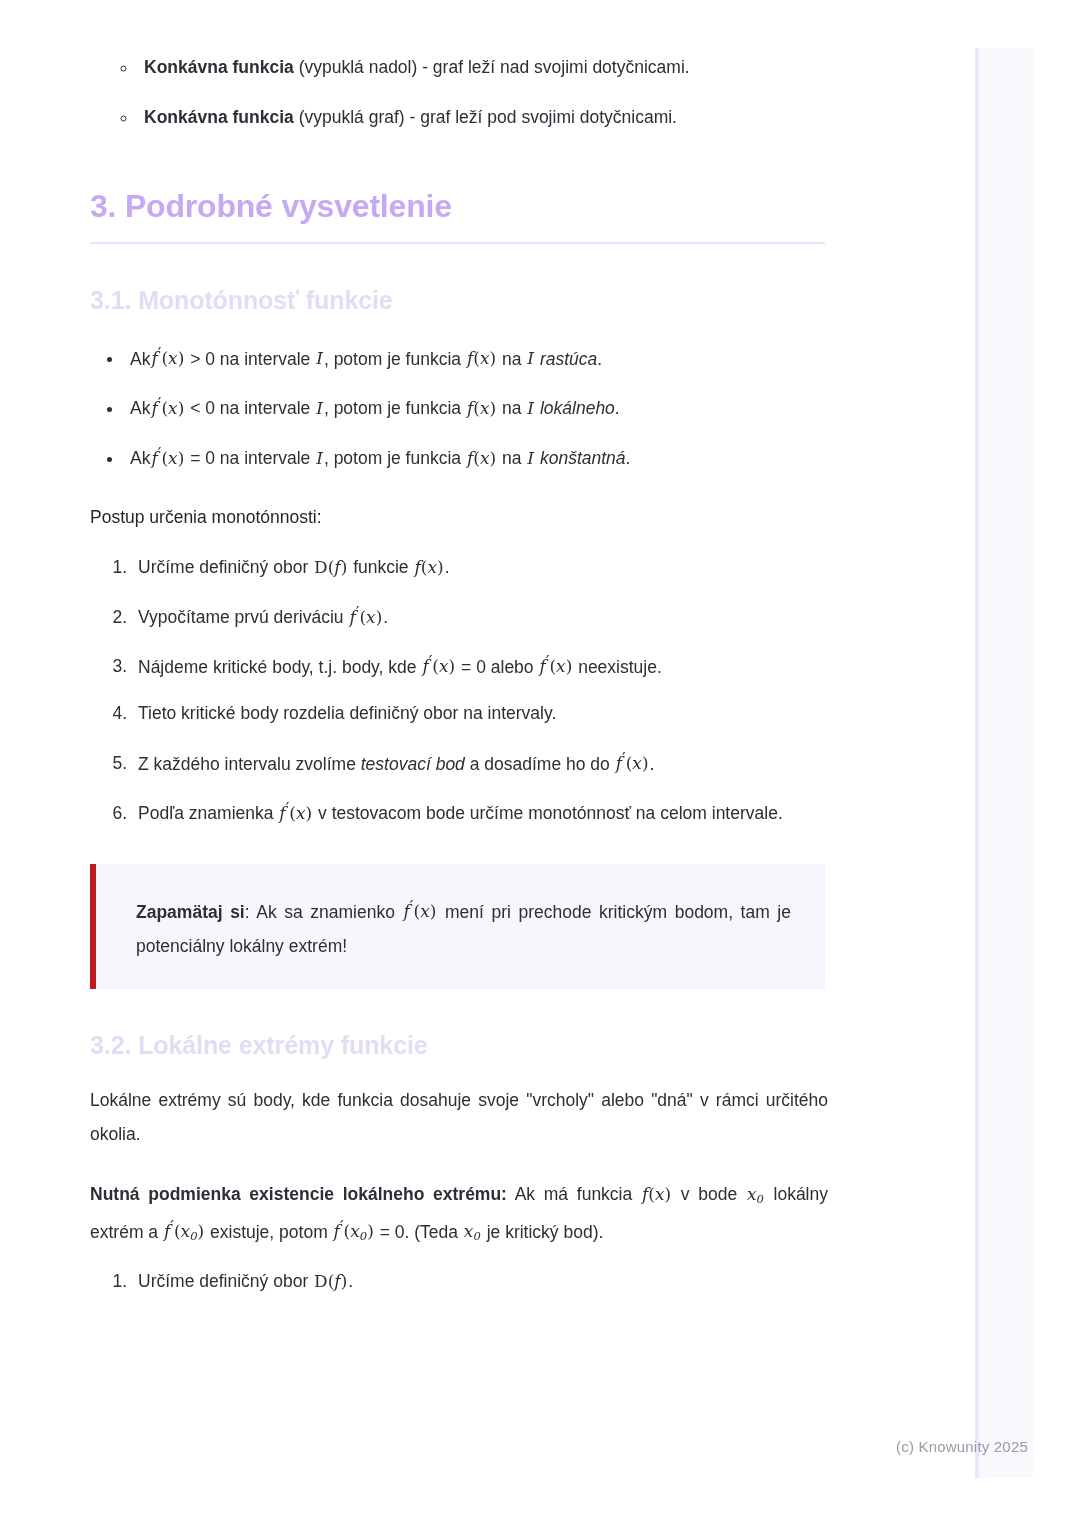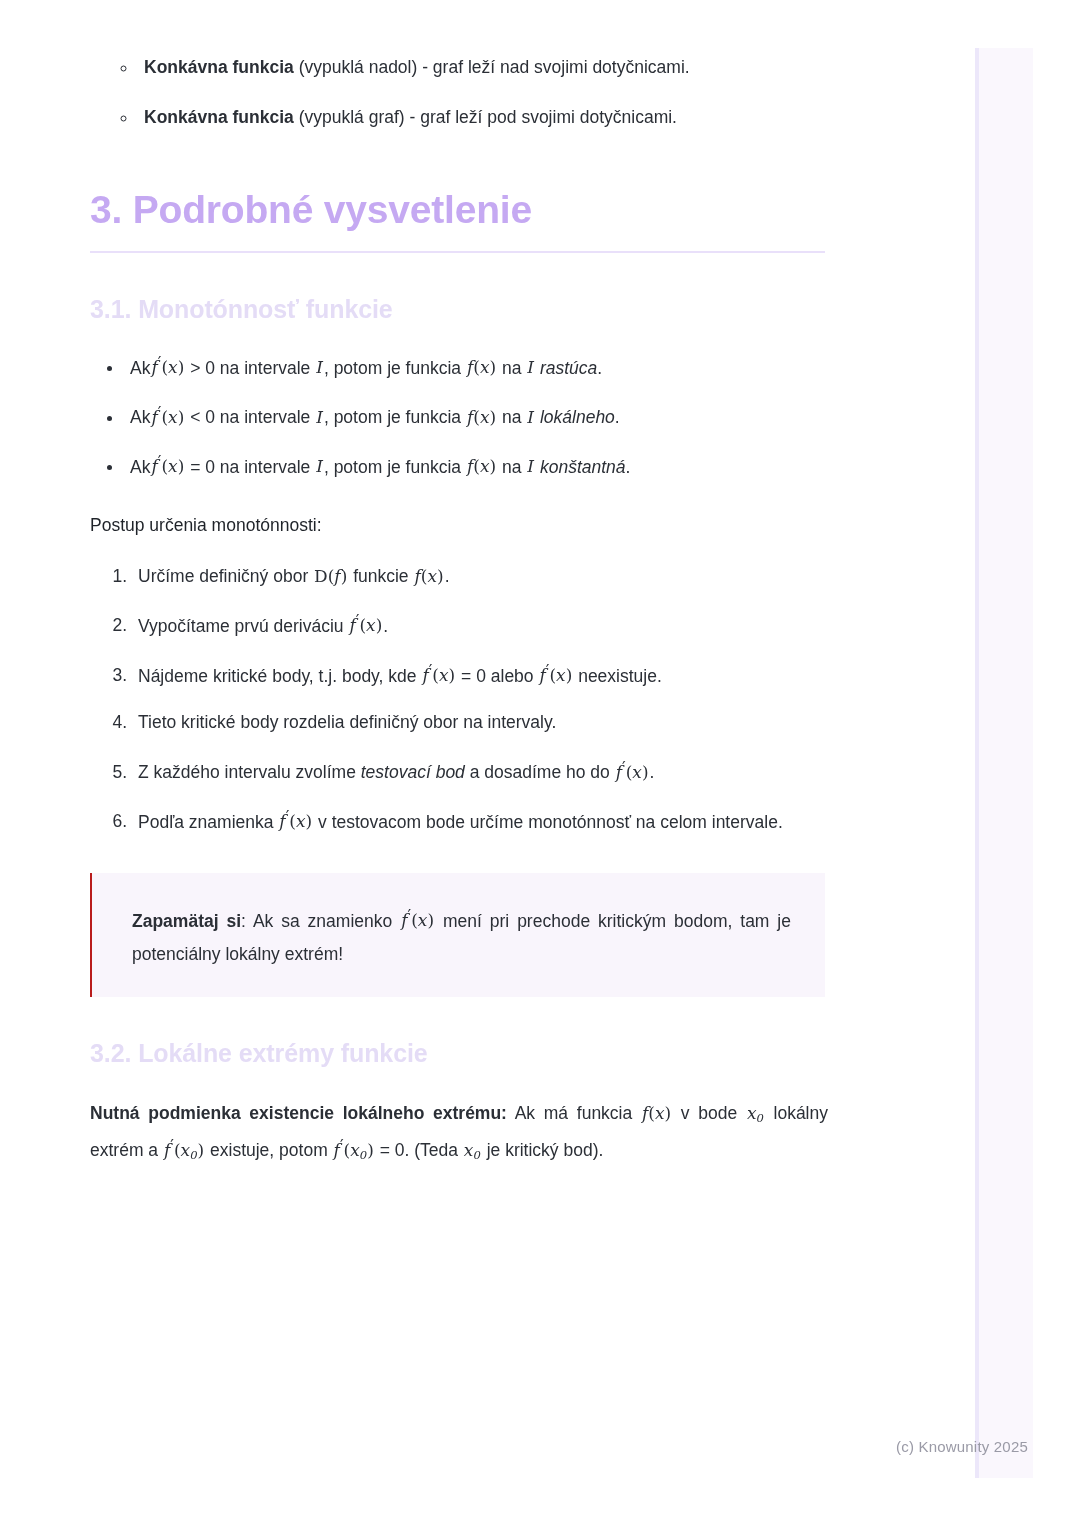--- a/index.html
+++ b/index.html
@@ -50,21 +50,21 @@
 
   .lead-in {
     font-size: 17.5px;
     line-height: 1.9;
     font-weight: normal;
     margin: 26px 0 8px 0;
     color: #1f2329;
   }
 
   h2.section-title {
-    font-size: 39px;
+    font-size: 32px;
     line-height: 1.25;
     font-weight: bold;
     color: #c5a9f2;
     margin: 52px 0 0 0;
     letter-spacing: -0.2px;
   }
   .section-rule {
     height: 2px;
     background: #e9e0fa;
     margin: 16px 0 0 0;
@@ -131,21 +131,21 @@
     letter-spacing: 0;
   }
   .emph { font-style: italic; }
   .b { font-weight: bold; }
 
   
   .callout {
     margin: 34px 0 6px 0;
     width: 735px;
     background: #f9f5fc;
-    border-left: 2px solid #b91c1c;
+    border-left: 6px solid #b91c1c;
     padding: 28px 34px 26px 40px;
   }
   .callout .para {
     margin: 0;
     font-size: 17.5px;
     line-height: 1.95;
   }
 
   
   #watermark {
@@ -221,20 +221,24 @@
     <li>Z každého intervalu zvolíme <span class="emph">testovací bod</span> a dosadíme ho do <span class="m"><span>f</span><span class="prime">′</span><span class="up">(</span><span>x</span><span class="up">)</span></span>.</li>
     <li>Podľa znamienka <span class="m"><span>f</span><span class="prime">′</span><span class="up">(</span><span>x</span><span class="up">)</span></span> v testovacom bode určíme monotónnosť na celom intervale.</li>
   </ol>
 
   <div class="callout">
     <p class="para"><span class="b">Zapamätaj si</span><span>: Ak sa znamienko</span> <span class="m"><span>f</span><span class="prime">′</span><span class="up">(</span><span>x</span><span class="up">)</span></span> <span>mení pri prechode kritickým bodom, tam je potenciálny lokálny extrém!</span></p>
   </div>
 
   <h3 class="subsection-title">3.2. Lokálne extrémy funkcie</h3>
 
+  <p class="para">Lokálne extrémy sú body, kde funkcia dosahuje svoje "vrcholy" alebo "dná" v rámci určitého okolia.</p>
 
   <p class="para" style="margin-top:26px;"><span class="b">Nutná podmienka existencie lokálneho extrému:</span> Ak má funkcia <span class="m"><span>f</span><span class="up">(</span><span>x</span><span class="up">)</span></span> v bode <span class="m"><span>x</span><sub>0</sub></span> lokálny extrém a <span class="m"><span>f</span><span class="prime">′</span><span class="up">(</span><span>x</span><sub>0</sub><span class="up">)</span></span> existuje, potom <span class="m"><span>f</span><span class="prime">′</span><span class="up">(</span><span>x</span><sub>0</sub><span class="up">)</span></span> = 0. (Teda <span class="m"><span>x</span><sub>0</sub></span> je kritický bod).</p>
 
 
+  <ol class="num-list">
+    <li>Určíme definičný obor <span class="m"><span class="up">D</span><span class="up">(</span><span>f</span><span class="up">)</span></span>.</li>
+  </ol>
 
 </div>
 
 <div id="watermark">(c) Knowunity 2025</div>
 
 </body></html>

